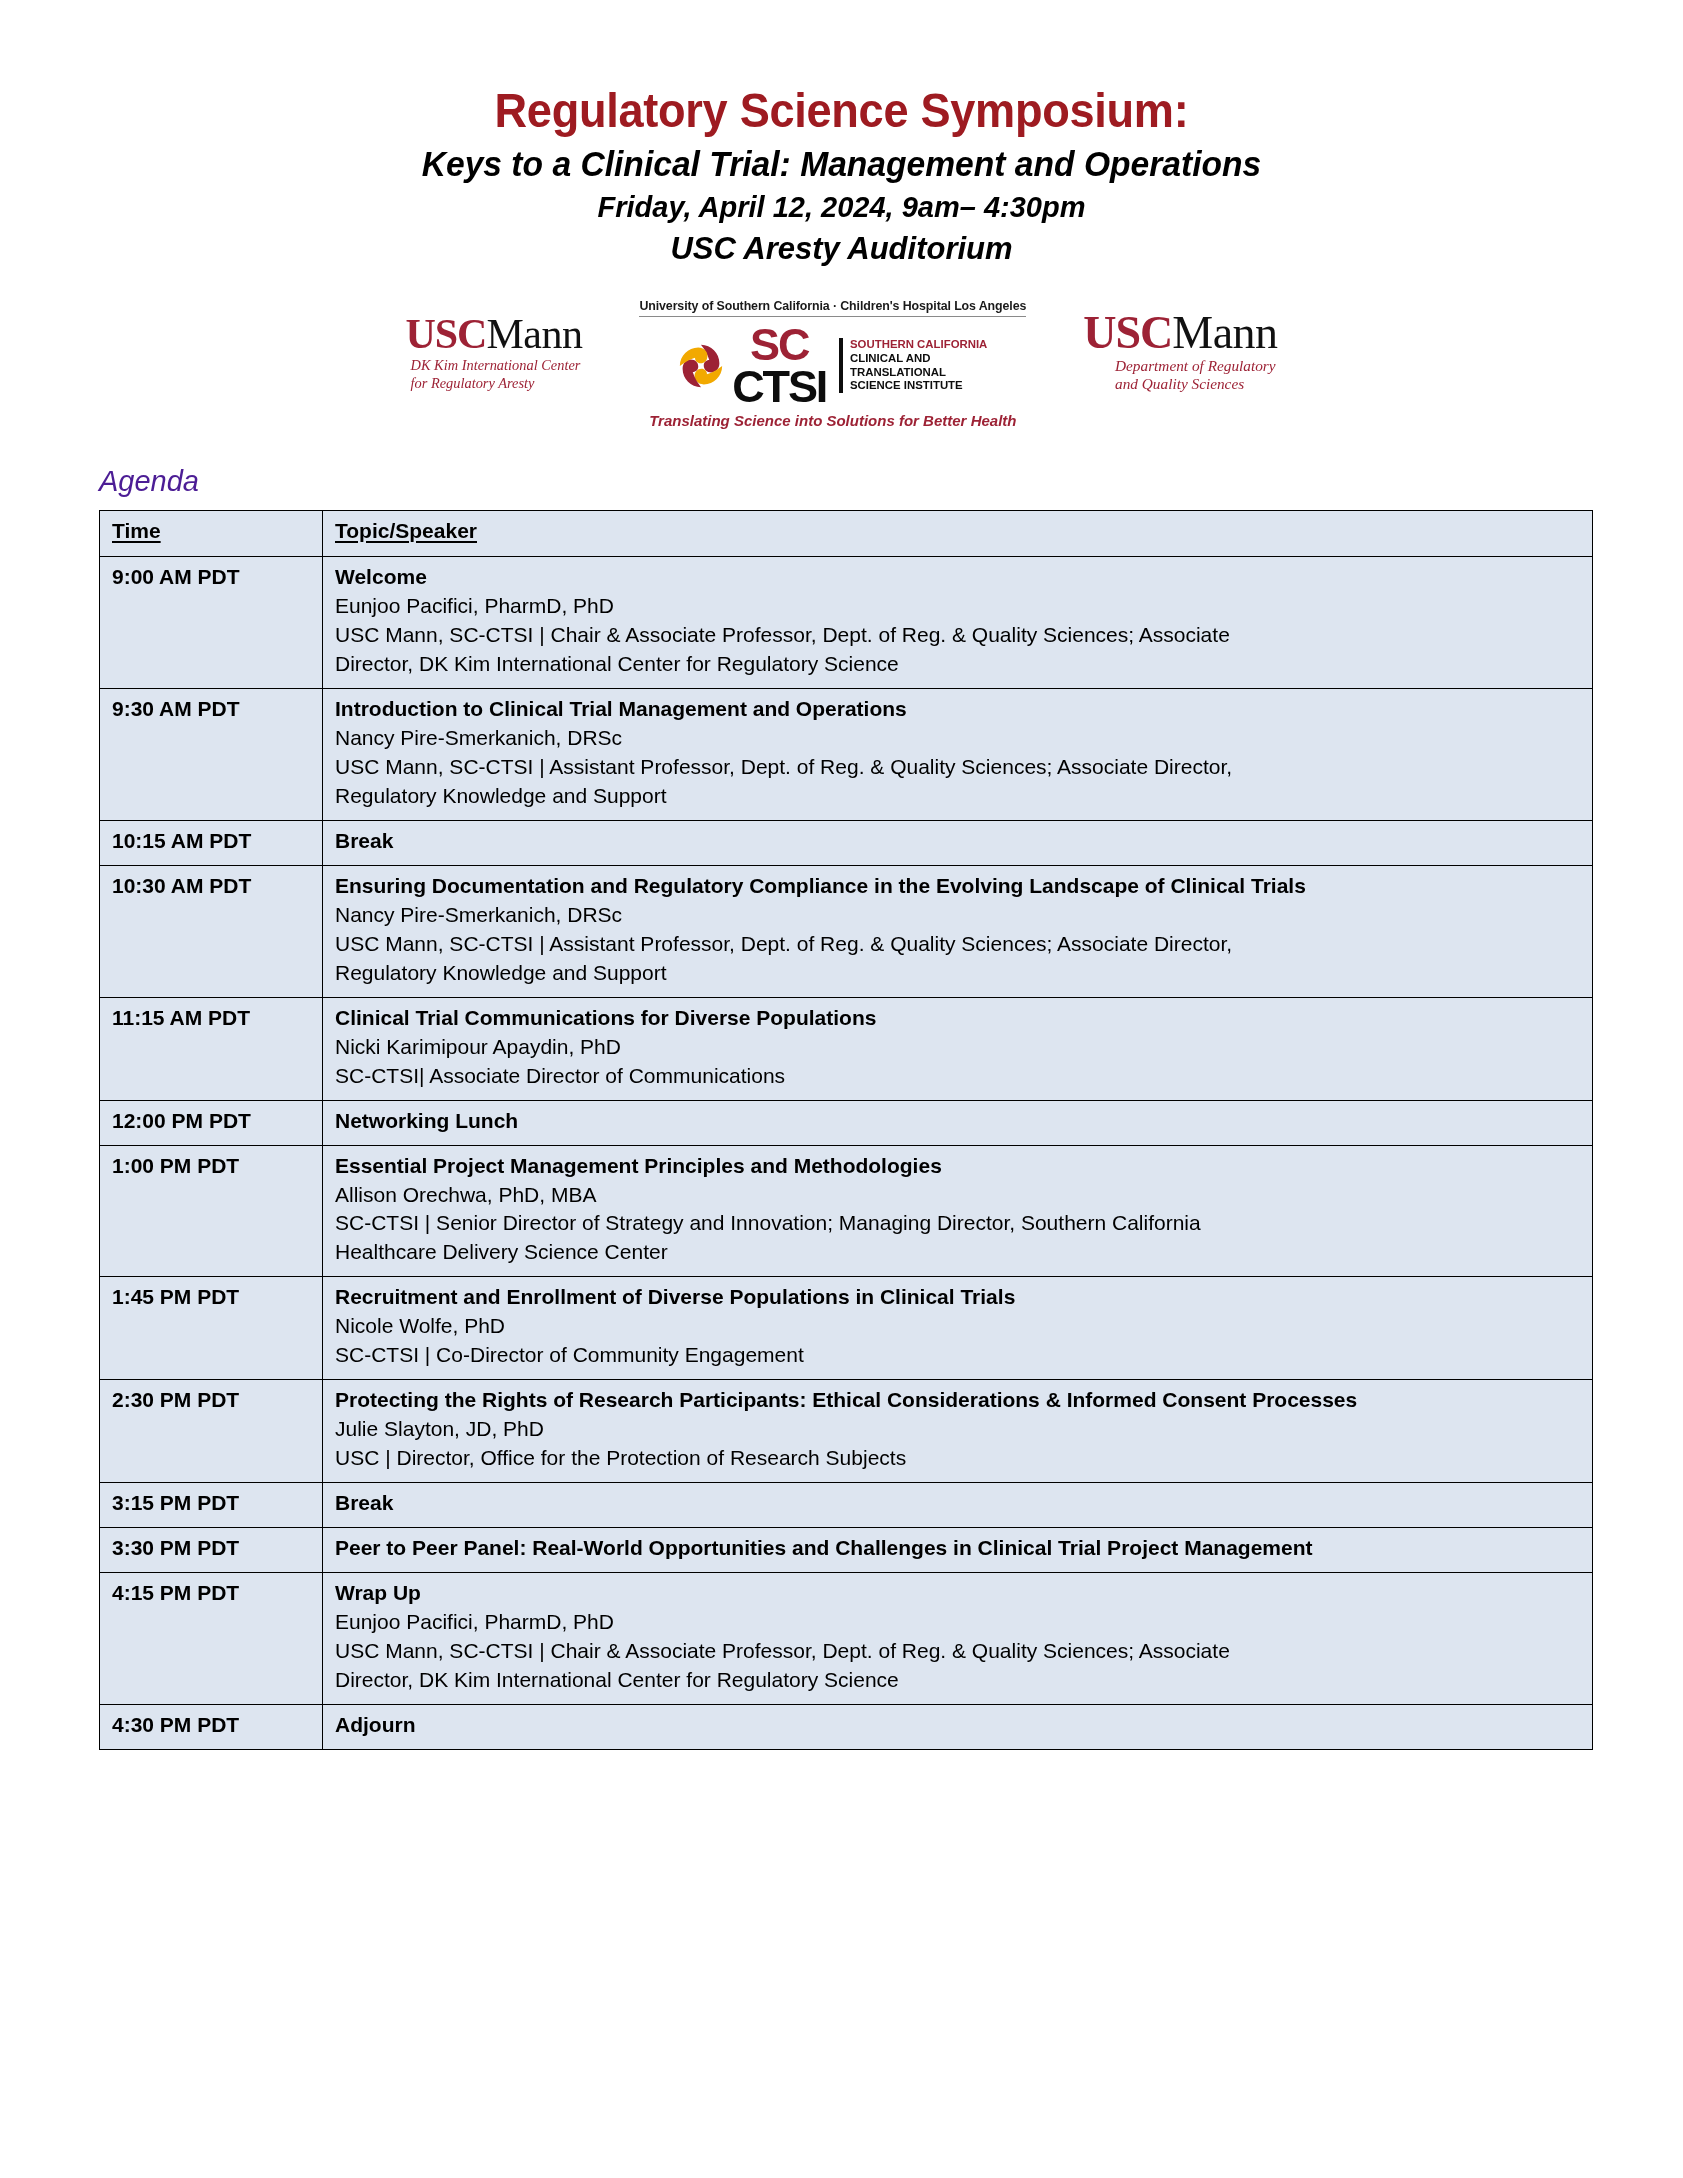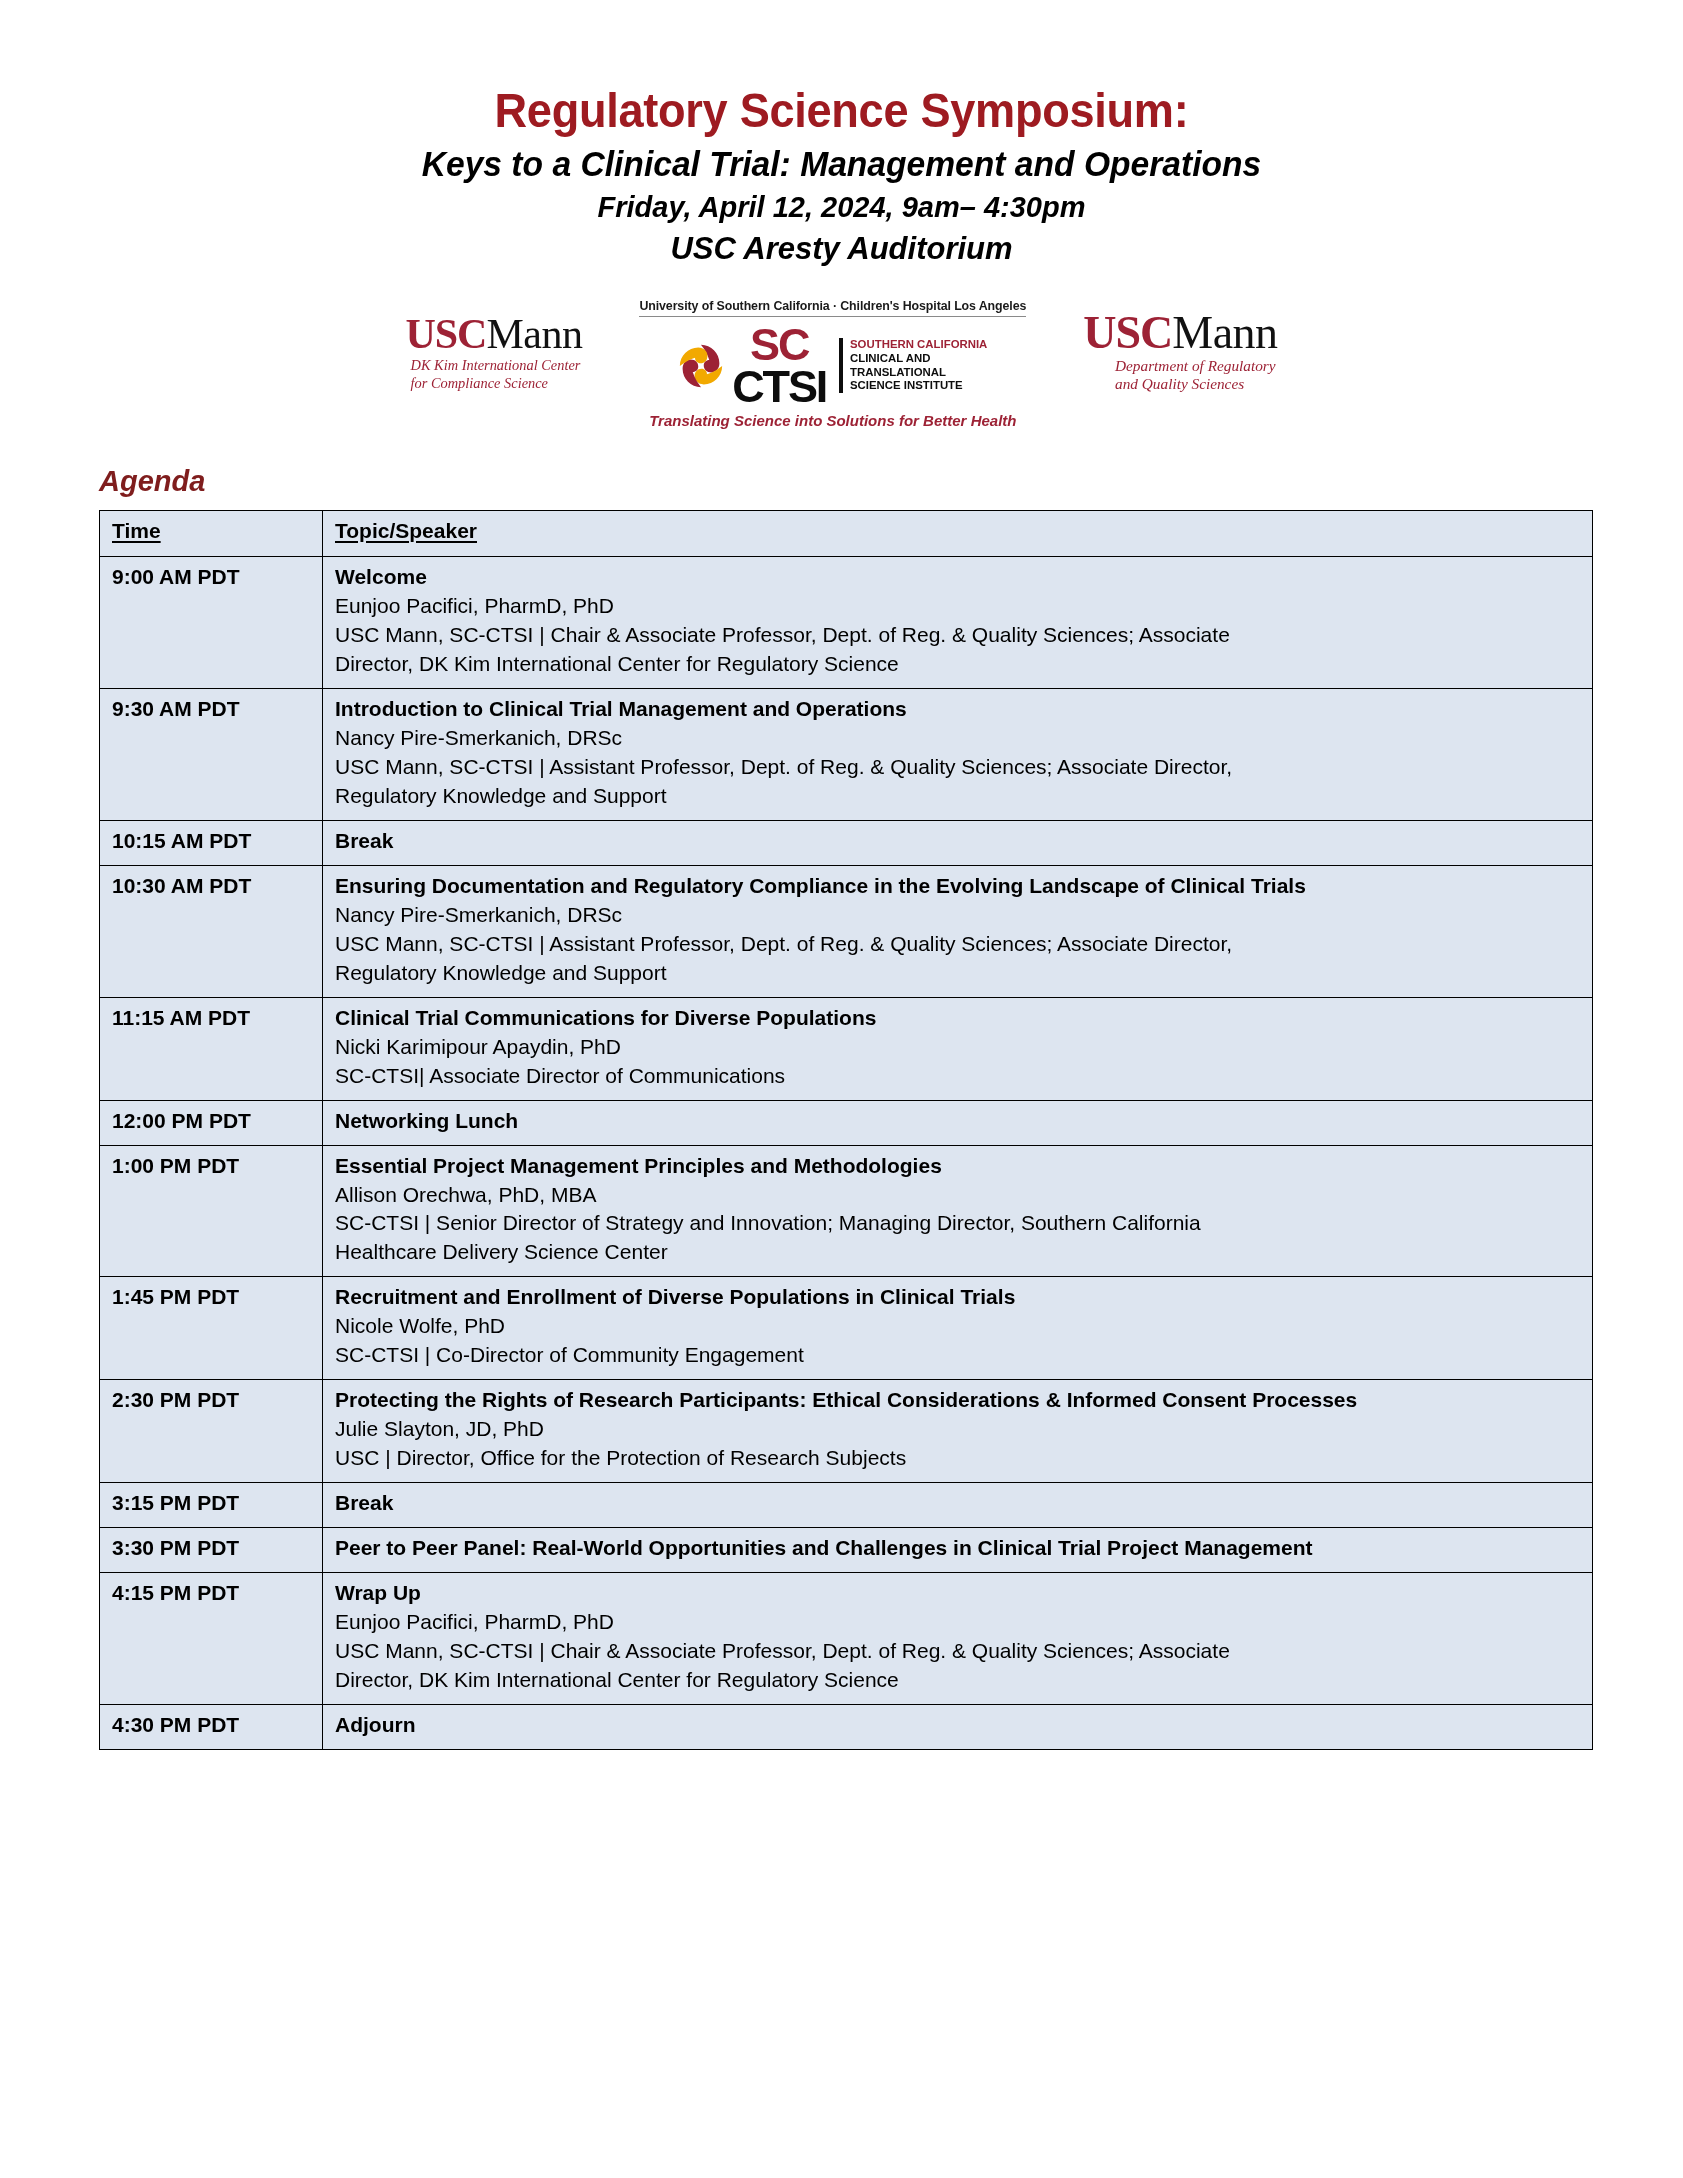--- a/index.html
+++ b/index.html
@@ -187,24 +187,24 @@
     align-items: flex-start;
     padding-top: 18px;
   }
   .logo-usc-mann-2 .usc-wordmark { font-size: 46px; }
   .logo-usc-mann-2 .usc-tagline { font-size: 15.3px; }
 
   
   .agenda-label {
     margin: 53px 0 0 99px;
     font-family: "Liberation Sans", sans-serif;
-    font-weight: bold;
+    font-weight: normal;
     font-style: italic;
     font-size: 29px;
-    color: #7f1d1d;
+    color: #4c1d95;
   }
 
   table.agenda {
     margin: 12px 0 0 99px;
     width: 1493px;
     border-collapse: collapse;
     table-layout: fixed;
     background: #ec4899;
   }
   table.agenda col.c-time { width: 223px; }
@@ -255,21 +255,21 @@
     <div class="title-date">Friday, April 12, 2024, 9am– 4:30pm</div>
     <div class="title-venue">USC Aresty Auditorium</div>
   </div>
 
   <div class="logo-row">
 
     <div class="logo-usc-mann">
       <div class="usc-wordmark"><span class="usc">USC</span><span class="mann">Mann</span></div>
       <div class="usc-tagline">
         <span>DK Kim International Center</span><br>
-        <span>for Compliance Science</span>
+        <span>for Regulatory Aresty</span>
       </div>
     </div>
 
     <div class="logo-scctsi">
       <div class="scctsi-top">University of Southern California  ·  Children's Hospital Los Angeles</div>
       <div class="scctsi-mid">
         <svg class="swirl" viewBox="0 0 100 100">
           <g>
             <path d="M50 4 C72 4 90 22 90 44 C90 56 82 64 72 64 C63 64 56 58 56 49 C56 42 61 37 68 37 C62 20 56 12 50 4 Z" fill="#9D2235"></path>
             <path d="M96 50 C96 72 78 90 56 90 C44 90 36 82 36 72 C36 63 42 56 51 56 C58 56 63 61 63 68 C80 62 88 56 96 50 Z" fill="#F2A900"></path>

